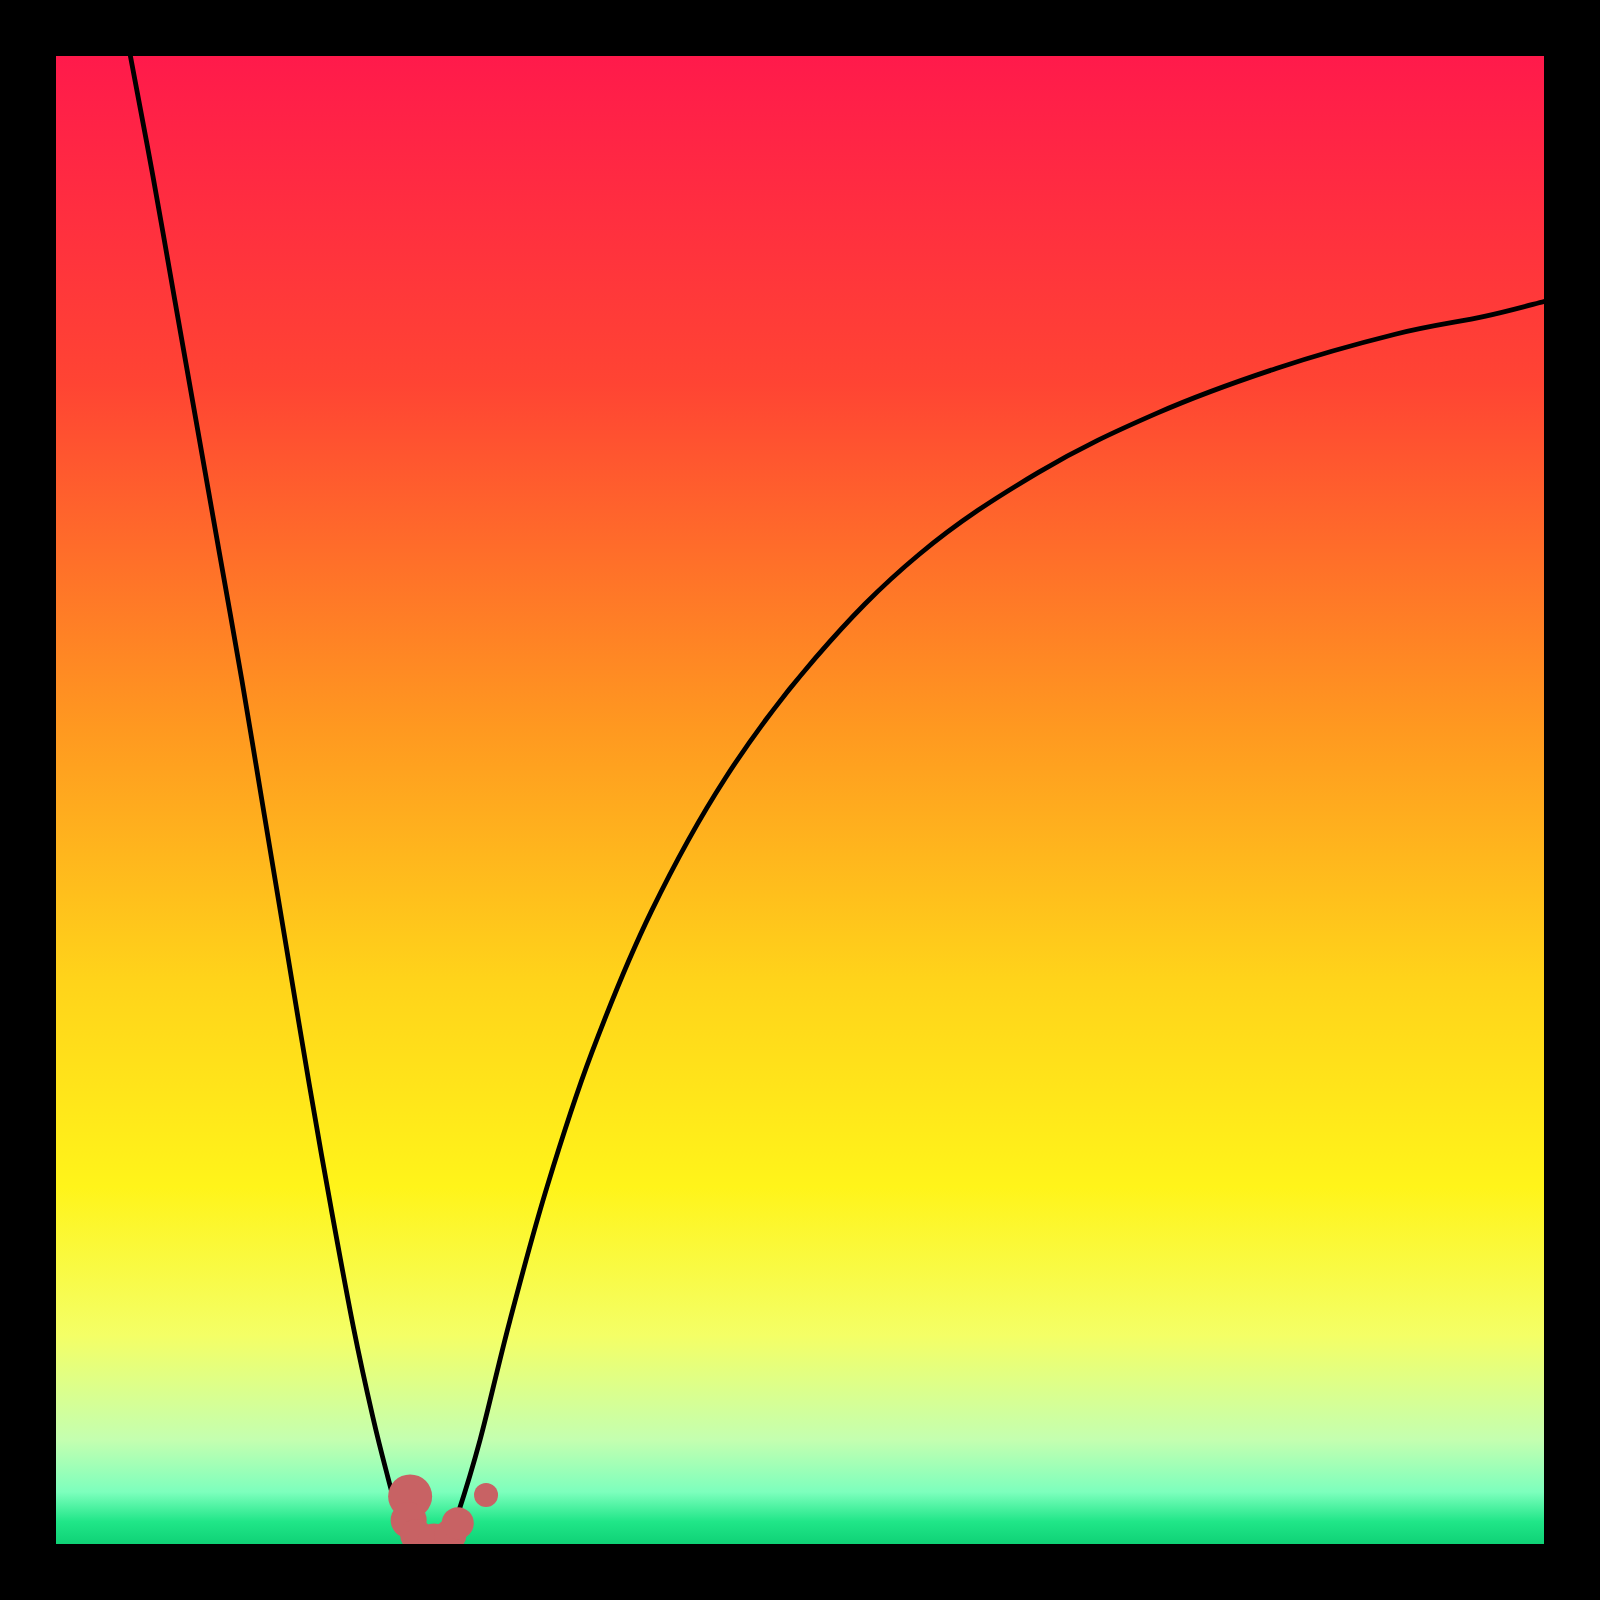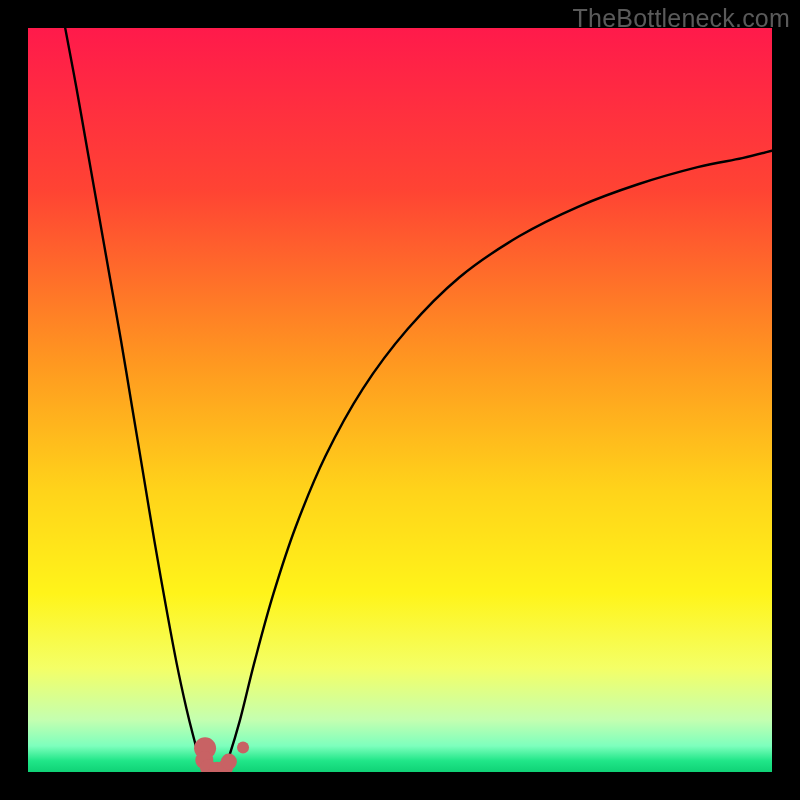--- a/index.html
+++ b/index.html
@@ -61,14 +61,13 @@
     <g id="markers">
         <circle cx="177.072" cy="720.192" r="11" fill="#c86264"></circle>
         <circle cx="176.328" cy="732.096" r="9" fill="#c86264"></circle>
         <circle cx="180.048" cy="739.536" r="8" fill="#c86264"></circle>
         <circle cx="188.976" cy="741.768" r="8" fill="#c86264"></circle>
         <circle cx="197.16" cy="739.536" r="8" fill="#c86264"></circle>
         <circle cx="200.88000000000002" cy="733.584" r="8" fill="#c86264"></circle>
         <circle cx="215.016" cy="719.448" r="6" fill="#c86264"></circle>
       </g>
   </svg>
-  <div class="watermark">TheBottleneck.com</div>
 </div>
 
 </body></html>

